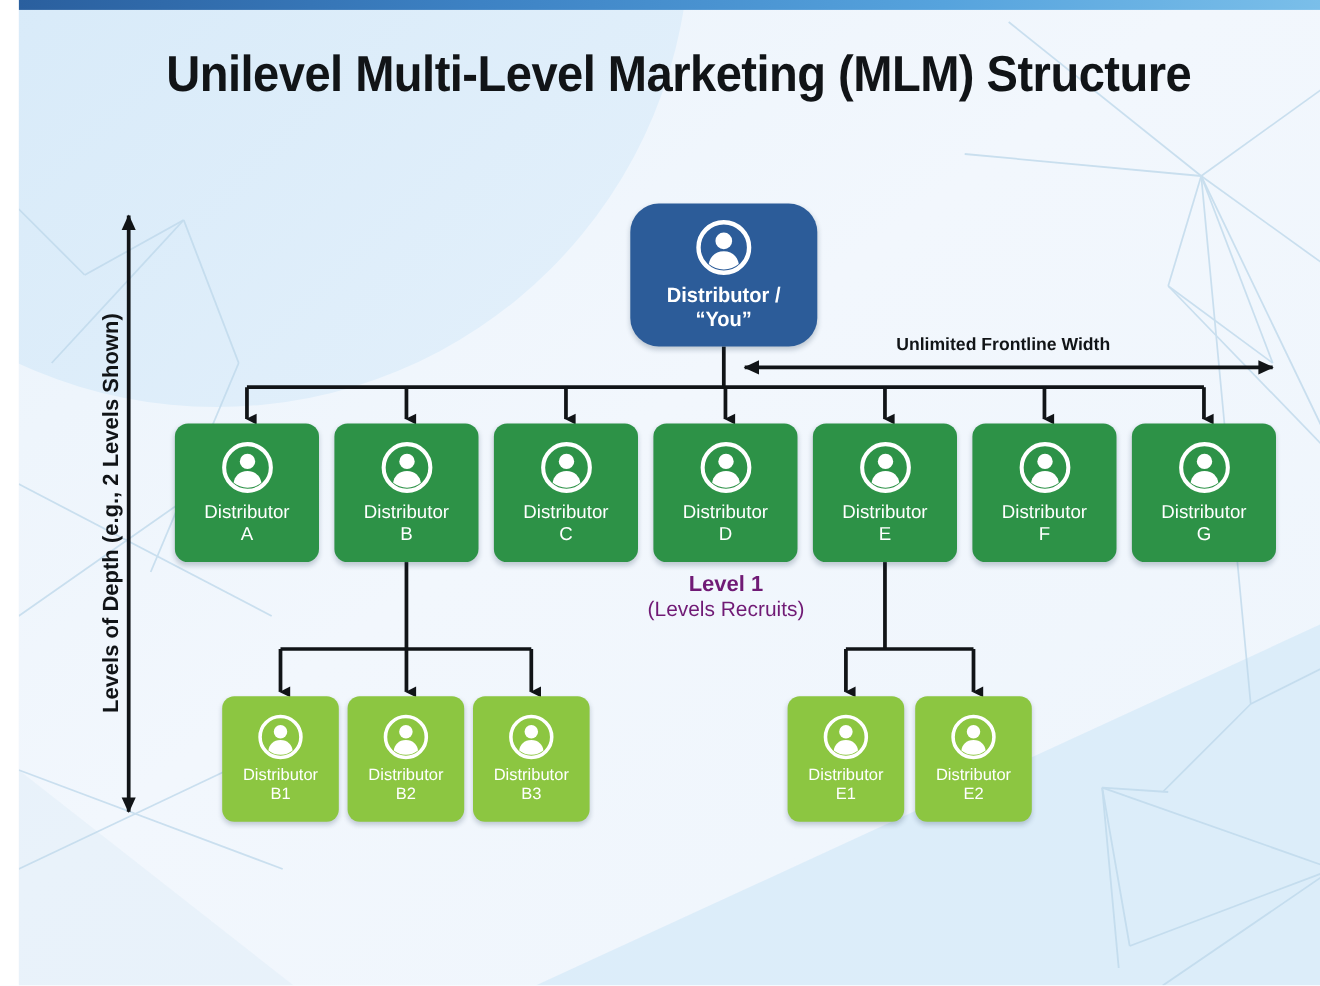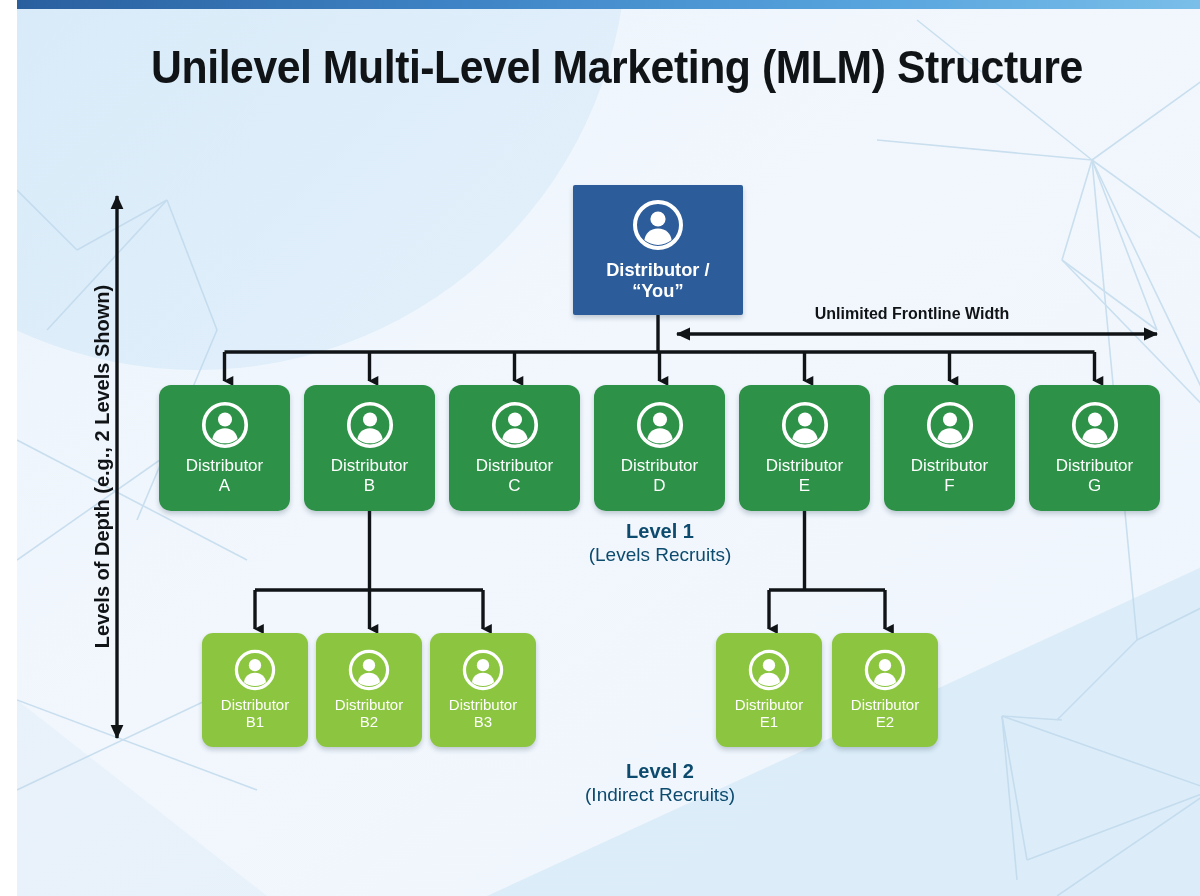--- a/index.html
+++ b/index.html
@@ -70,21 +70,21 @@
   }
   .node .lbl {
     line-height: 1.12;
     white-space: pre-line;
   }
 
   .node.root {
     background: #2c5c99;
     width: 170px;
     height: 130px;
-    border-radius: 2px;
+    border-radius: 26px;
   }
   .node.root .lbl {
     font-weight: 700;
     font-size: 19px;
     margin-top: 8px;
     font-family: "Liberation Sans Narrow", "Liberation Sans", sans-serif;
     transform: scaleX(0.96);
   }
 
   .node.lvl1 {
@@ -108,21 +108,21 @@
   .node.lvl2 .lbl {
     font-size: 15px;
     font-weight: 400;
     margin-top: 6px;
     font-family: "Liberation Sans Narrow", "Liberation Sans", sans-serif;
   }
 
   .caption {
     position: absolute;
     text-align: center;
-    color: #0c4a6e;
+    color: #701a75;
     z-index: 8;
     white-space: nowrap;
   }
   .caption .c-main {
     display: block;
     font-weight: 700;
     font-size: 20px;
     line-height: 1.22;
   }
   .caption .c-sub {
@@ -424,18 +424,14 @@
     </span>
     <span class="lbl">Distributor
 E2</span>
   </div>
 
   <div class="caption" style="left:498px; top:519px; width:290px;">
     <span class="c-main">Level 1</span>
     <span class="c-sub">(Levels Recruits)</span>
   </div>
 
-  <div class="caption" style="left:498px; top:759px; width:290px;">
-    <span class="c-main">Level 2</span>
-    <span class="c-sub">(Indirect Recruits)</span>
-  </div>
 
 </div>
 
 </body></html>

